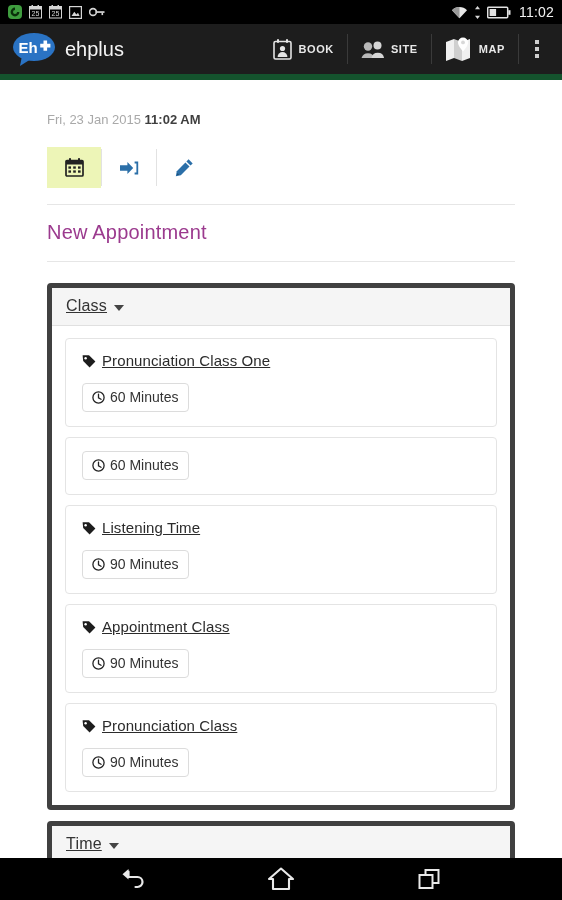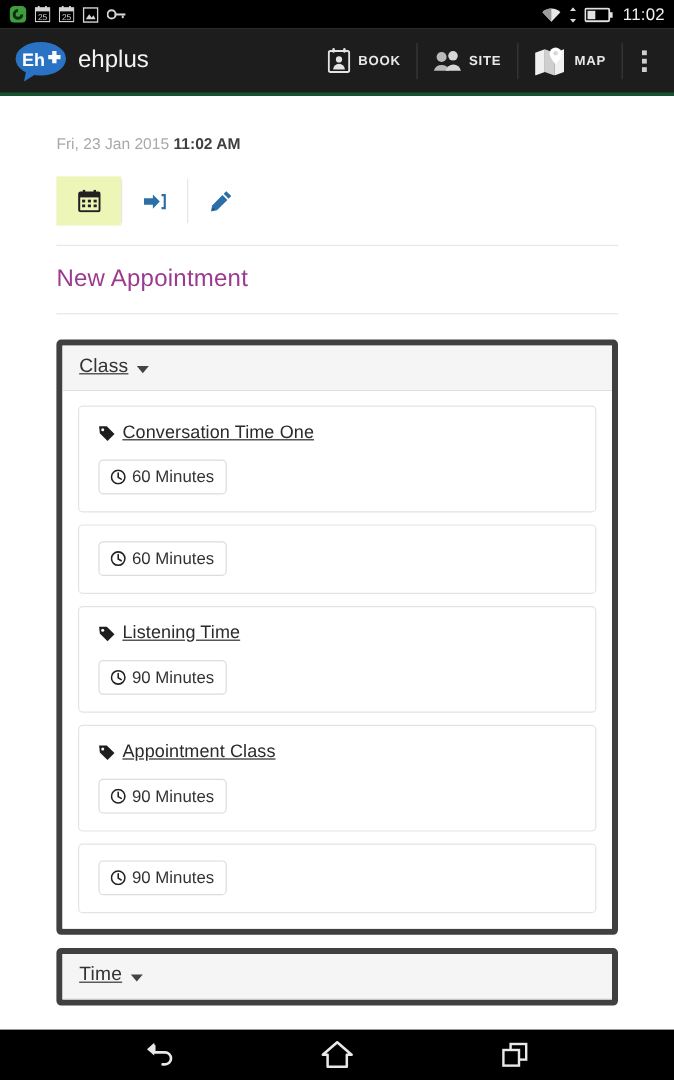--- a/index.html
+++ b/index.html
@@ -19,21 +19,21 @@
   }
   .sb-left { display: flex; align-items: center; gap: 7px; }
   .sb-right { display: flex; align-items: center; gap: 6px; margin-left: auto; }
   .sb-ico { display: block; }
   .sb-time { font-size: 14px; color: #f2f2f2; letter-spacing: .2px; margin-left: 2px; }
 
   
   .actionbar {
     position: absolute; top: 24px; left: 0; width: 562px; height: 56px;
     background: #1d1d1d; display: flex; align-items: center; padding: 0 10px 0 12px;
-    border-bottom: 3px solid #14532d;
+    border-bottom: 6px solid #14532d;
   }
   .brand { display: flex; align-items: center; gap: 9px; }
   .brand-name { color: #f4f4f4; font-size: 20px; }
   .ab-actions { margin-left: auto; display: flex; align-items: center; height: 100%; }
   .ab-item {
     display: flex; align-items: center; gap: 6px;
     padding: 0 13px; height: 34px;
   }
   .ab-label { color: #e8e8e8; font-size: 11px; font-weight: bold; letter-spacing: .6px; }
   .ab-sep { width: 1px; height: 30px; background: #3a3a3a; }
@@ -305,21 +305,21 @@
         <div class="panel-body">
 
           <div class="card">
             <div class="card-title">
               <span>
                 <svg width="14" height="14" viewBox="0 0 14 14">
                   <path d="M0.6 1.2 h6.4 l6.4 6.4 l-5.8 5.8 l-6.4 -6.4 z" fill="#1d1d1d"></path>
                   <circle cx="3.6" cy="4.2" r="1.25" fill="#ffffff"></circle>
                 </svg>
               </span>
-              <span class="name">Conversation Time One</span>
+              <span class="name">Pronunciation Class One</span>
             </div>
             <span class="pill">
               <span>
                 <svg width="13" height="13" viewBox="0 0 13 13">
                   <circle cx="6.5" cy="6.5" r="5.6" fill="none" stroke="#222" stroke-width="1.3"></circle>
                   <path d="M6.5 3.2 v3.6 l2.5 1.5" fill="none" stroke="#222" stroke-width="1.3" stroke-linecap="round"></path>
                 </svg>
               </span>
               <span>60 Minutes</span>
             </span>
@@ -373,20 +373,29 @@
                 <svg width="13" height="13" viewBox="0 0 13 13">
                   <circle cx="6.5" cy="6.5" r="5.6" fill="none" stroke="#222" stroke-width="1.3"></circle>
                   <path d="M6.5 3.2 v3.6 l2.5 1.5" fill="none" stroke="#222" stroke-width="1.3" stroke-linecap="round"></path>
                 </svg>
               </span>
               <span>90 Minutes</span>
             </span>
           </div>
 
           <div class="card">
+            <div class="card-title">
+              <span>
+                <svg width="14" height="14" viewBox="0 0 14 14">
+                  <path d="M0.6 1.2 h6.4 l6.4 6.4 l-5.8 5.8 l-6.4 -6.4 z" fill="#1d1d1d"></path>
+                  <circle cx="3.6" cy="4.2" r="1.25" fill="#ffffff"></circle>
+                </svg>
+              </span>
+              <span class="name">Pronunciation Class</span>
+            </div>
             <span class="pill">
               <span>
                 <svg width="13" height="13" viewBox="0 0 13 13">
                   <circle cx="6.5" cy="6.5" r="5.6" fill="none" stroke="#222" stroke-width="1.3"></circle>
                   <path d="M6.5 3.2 v3.6 l2.5 1.5" fill="none" stroke="#222" stroke-width="1.3" stroke-linecap="round"></path>
                 </svg>
               </span>
               <span>90 Minutes</span>
             </span>
           </div>

